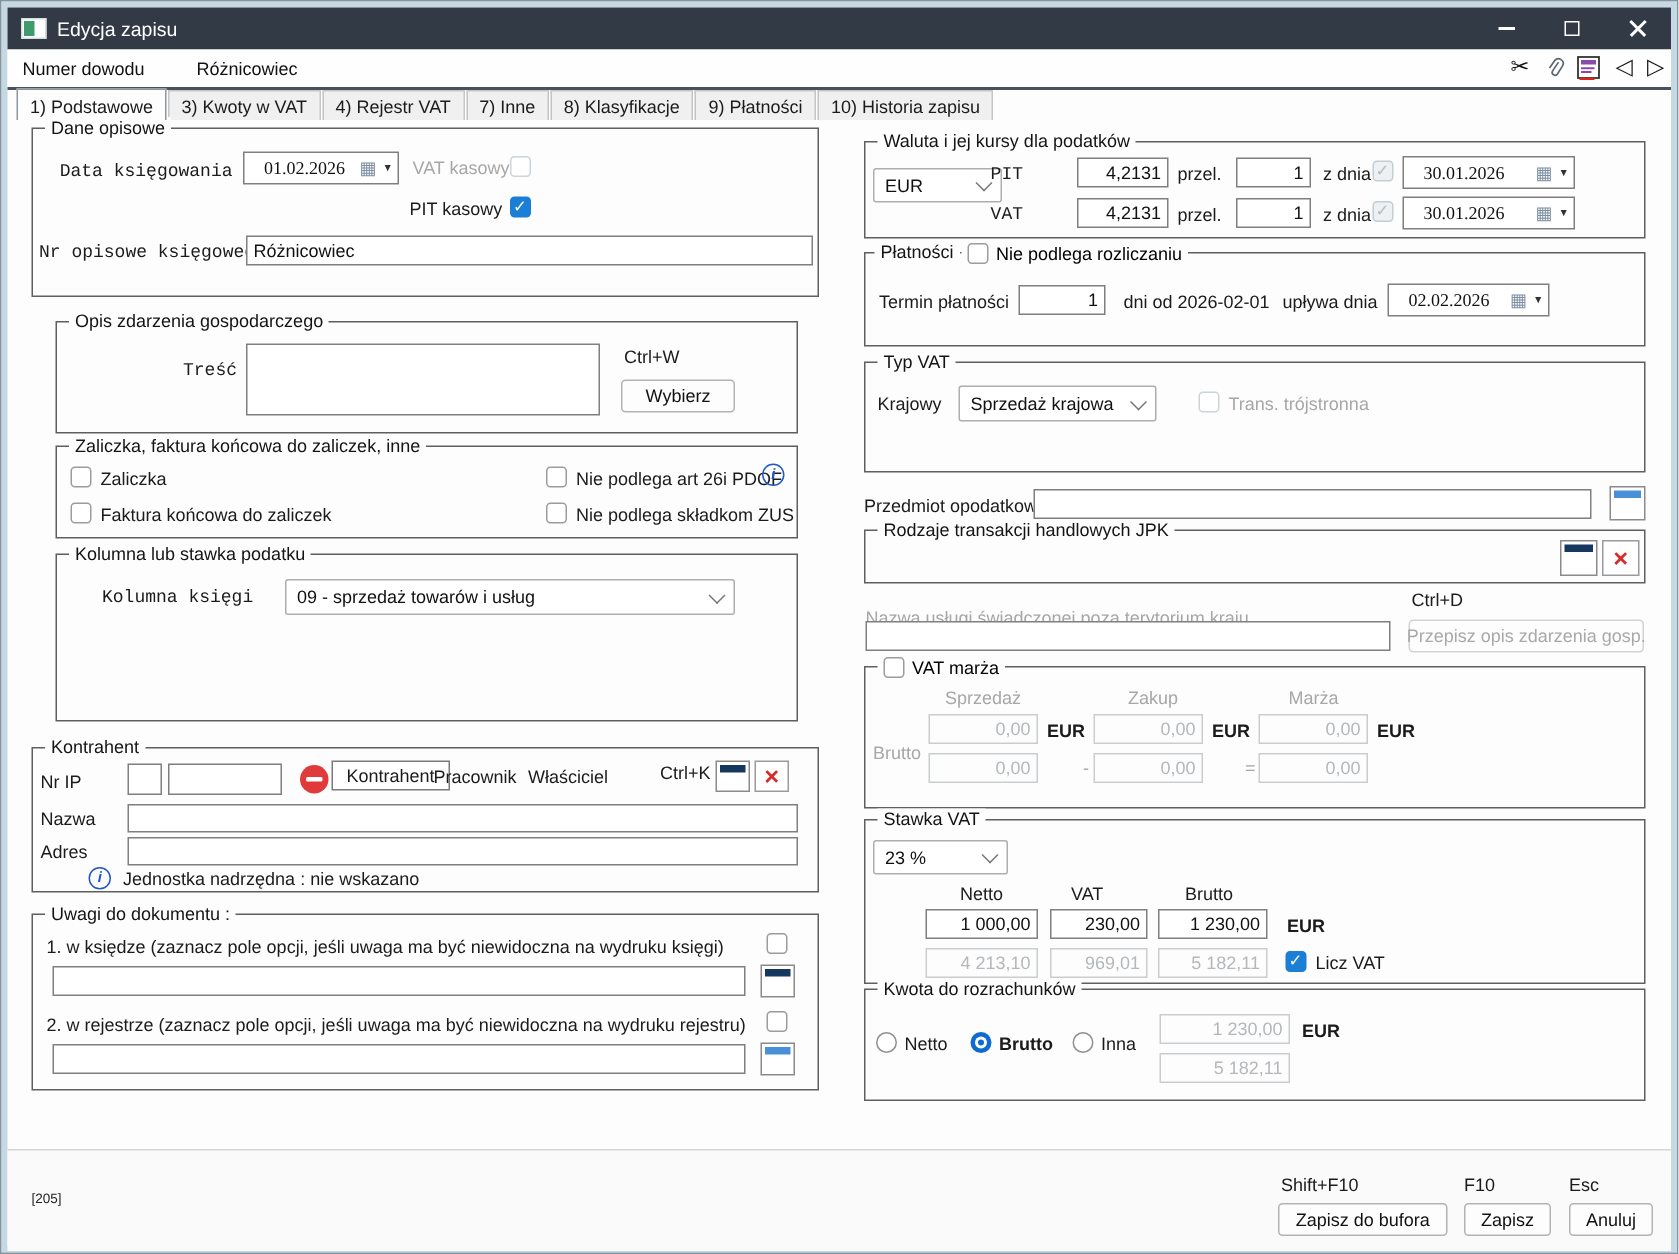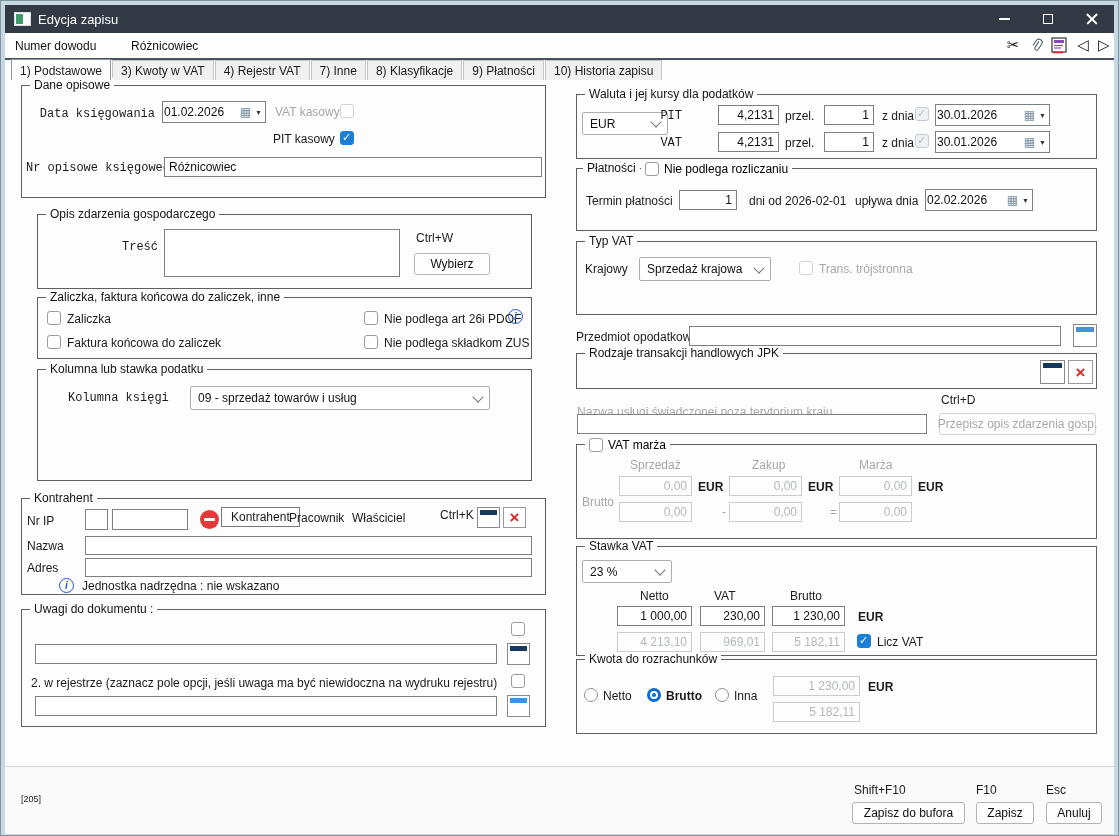--- a/index.html
+++ b/index.html
@@ -40,21 +40,21 @@
   .cb.on::after{content:"✓";color:#fff;font-size:11px;font-weight:bold;position:absolute;left:1px;top:-1px;}
   .cb.dis{border-color:#ccd4d9;}
   .cb.dison{background:#eef1f3;border-color:#c3cdd3;}
   .cb.dison::after{content:"✓";color:#b2bcc3;font-size:11px;font-weight:bold;position:absolute;left:1px;top:-1px;}
   .radio{position:absolute;width:14px;height:14px;border:1px solid #8f8f8f;border-radius:50%;background:#fff;box-sizing:border-box;}
   .radio.on{border:none;background:#0e6bd0;}
   .radio.on::after{content:"";position:absolute;left:3px;top:3px;right:3px;bottom:3px;background:#fff;border-radius:50%;}
   .radio.on::before{content:"";position:absolute;left:5px;top:5px;right:5px;bottom:5px;background:#0e6bd0;border-radius:50%;z-index:1;}
   .selbox{position:absolute;border:1px solid #aeaeae;border-radius:2px;background:#fff;display:flex;align-items:center;justify-content:space-between;box-sizing:border-box;font-size:12px;padding:0 7px;color:#111;}
   .chev{width:7px;height:7px;border-right:1.5px solid #767676;border-bottom:1.5px solid #767676;transform:rotate(45deg);margin-top:-3px;flex:none;}
-  .datef{position:absolute;border:1px solid #7f7f7f;background:#fff;display:flex;align-items:center;box-sizing:border-box;font-size:12px;padding:0 3px 0 1px;color:#111;}
+  .datef{position:absolute;border:1px solid #7f7f7f;background:#fff;display:flex;align-items:center;box-sizing:border-box;font-size:12px;padding:0 3px 0 13px;color:#111;font-family:Liberation Serif, serif;}
   .datef .v{flex:1;}
   .cal{color:#7d8fa3;font-size:12px;margin:0 2px;}
   .darr{font-size:7px;color:#333;margin-left:2px;}
   .winicon{position:absolute;border:1px solid #8a8a8a;background:#fff;box-sizing:border-box;}
   .winicon::before{content:"";position:absolute;left:2px;right:2px;top:2px;height:5px;background:#16385e;}
   .winicon.blue::before{background:#4a90d9;}
   .xbtn{position:absolute;border:1px solid #9a9a9a;background:#fff;box-sizing:border-box;display:flex;align-items:center;justify-content:center;color:#d92b2b;font-weight:bold;font-size:17px;line-height:1;}
   .stop{position:absolute;width:19px;height:19px;border-radius:50%;background:#e13a3a;}
   .stop::after{content:"";position:absolute;left:4px;top:8px;width:11px;height:3px;background:#fff;border-radius:1px;}
   .info{position:absolute;width:15px;height:15px;border:1.5px solid #2257c9;border-radius:50%;box-sizing:border-box;color:#2257c9;font-size:10px;font-weight:bold;display:flex;align-items:center;justify-content:center;}
@@ -181,20 +181,21 @@
     <span class="t" style="left:5px;top:40px;">Nazwa</span>
     <input class="inp" style="left: 63px; top: 37px; width: 447px; height: 19px;">
     <span class="t" style="left:5px;top:62px;">Adres</span>
     <input class="inp" style="left: 63px; top: 59px; width: 447px; height: 19px;">
     <span class="info" style="left:37px;top:79px;"></span>
     <span class="t" style="left:60px;top:80px;">Jednostka nadrzędna : nie wskazano</span>
   </div>
 
   <div class="grp" style="left:20px;top:608px;width:525px;height:118px;">
     <span class="leg">Uwagi do dokumentu :</span>
+    <span class="t" style="left:9px;top:14px;">1. w księdze (zaznacz pole opcji, jeśli uwaga ma być niewidoczna na wydruku księgi)</span>
     <span class="cb" style="left:489px;top:12px;"></span>
     <input class="inp" style="left: 13px; top: 34px; width: 462px; height: 20px;">
     <span class="winicon" style="left:485px;top:33px;width:23px;height:22px;"></span>
     <span class="t" style="left:9px;top:66px;">2. w rejestrze (zaznacz pole opcji, jeśli uwaga ma być niewidoczna na wydruku rejestru)</span>
     <span class="cb" style="left:489px;top:64px;"></span>
     <input class="inp" style="left: 13px; top: 86px; width: 462px; height: 20px;">
     <span class="winicon blue" style="left:485px;top:85px;width:23px;height:22px;"></span>
   </div>
 
   <div class="grp" style="left:575px;top:93px;width:521px;height:65px;">

